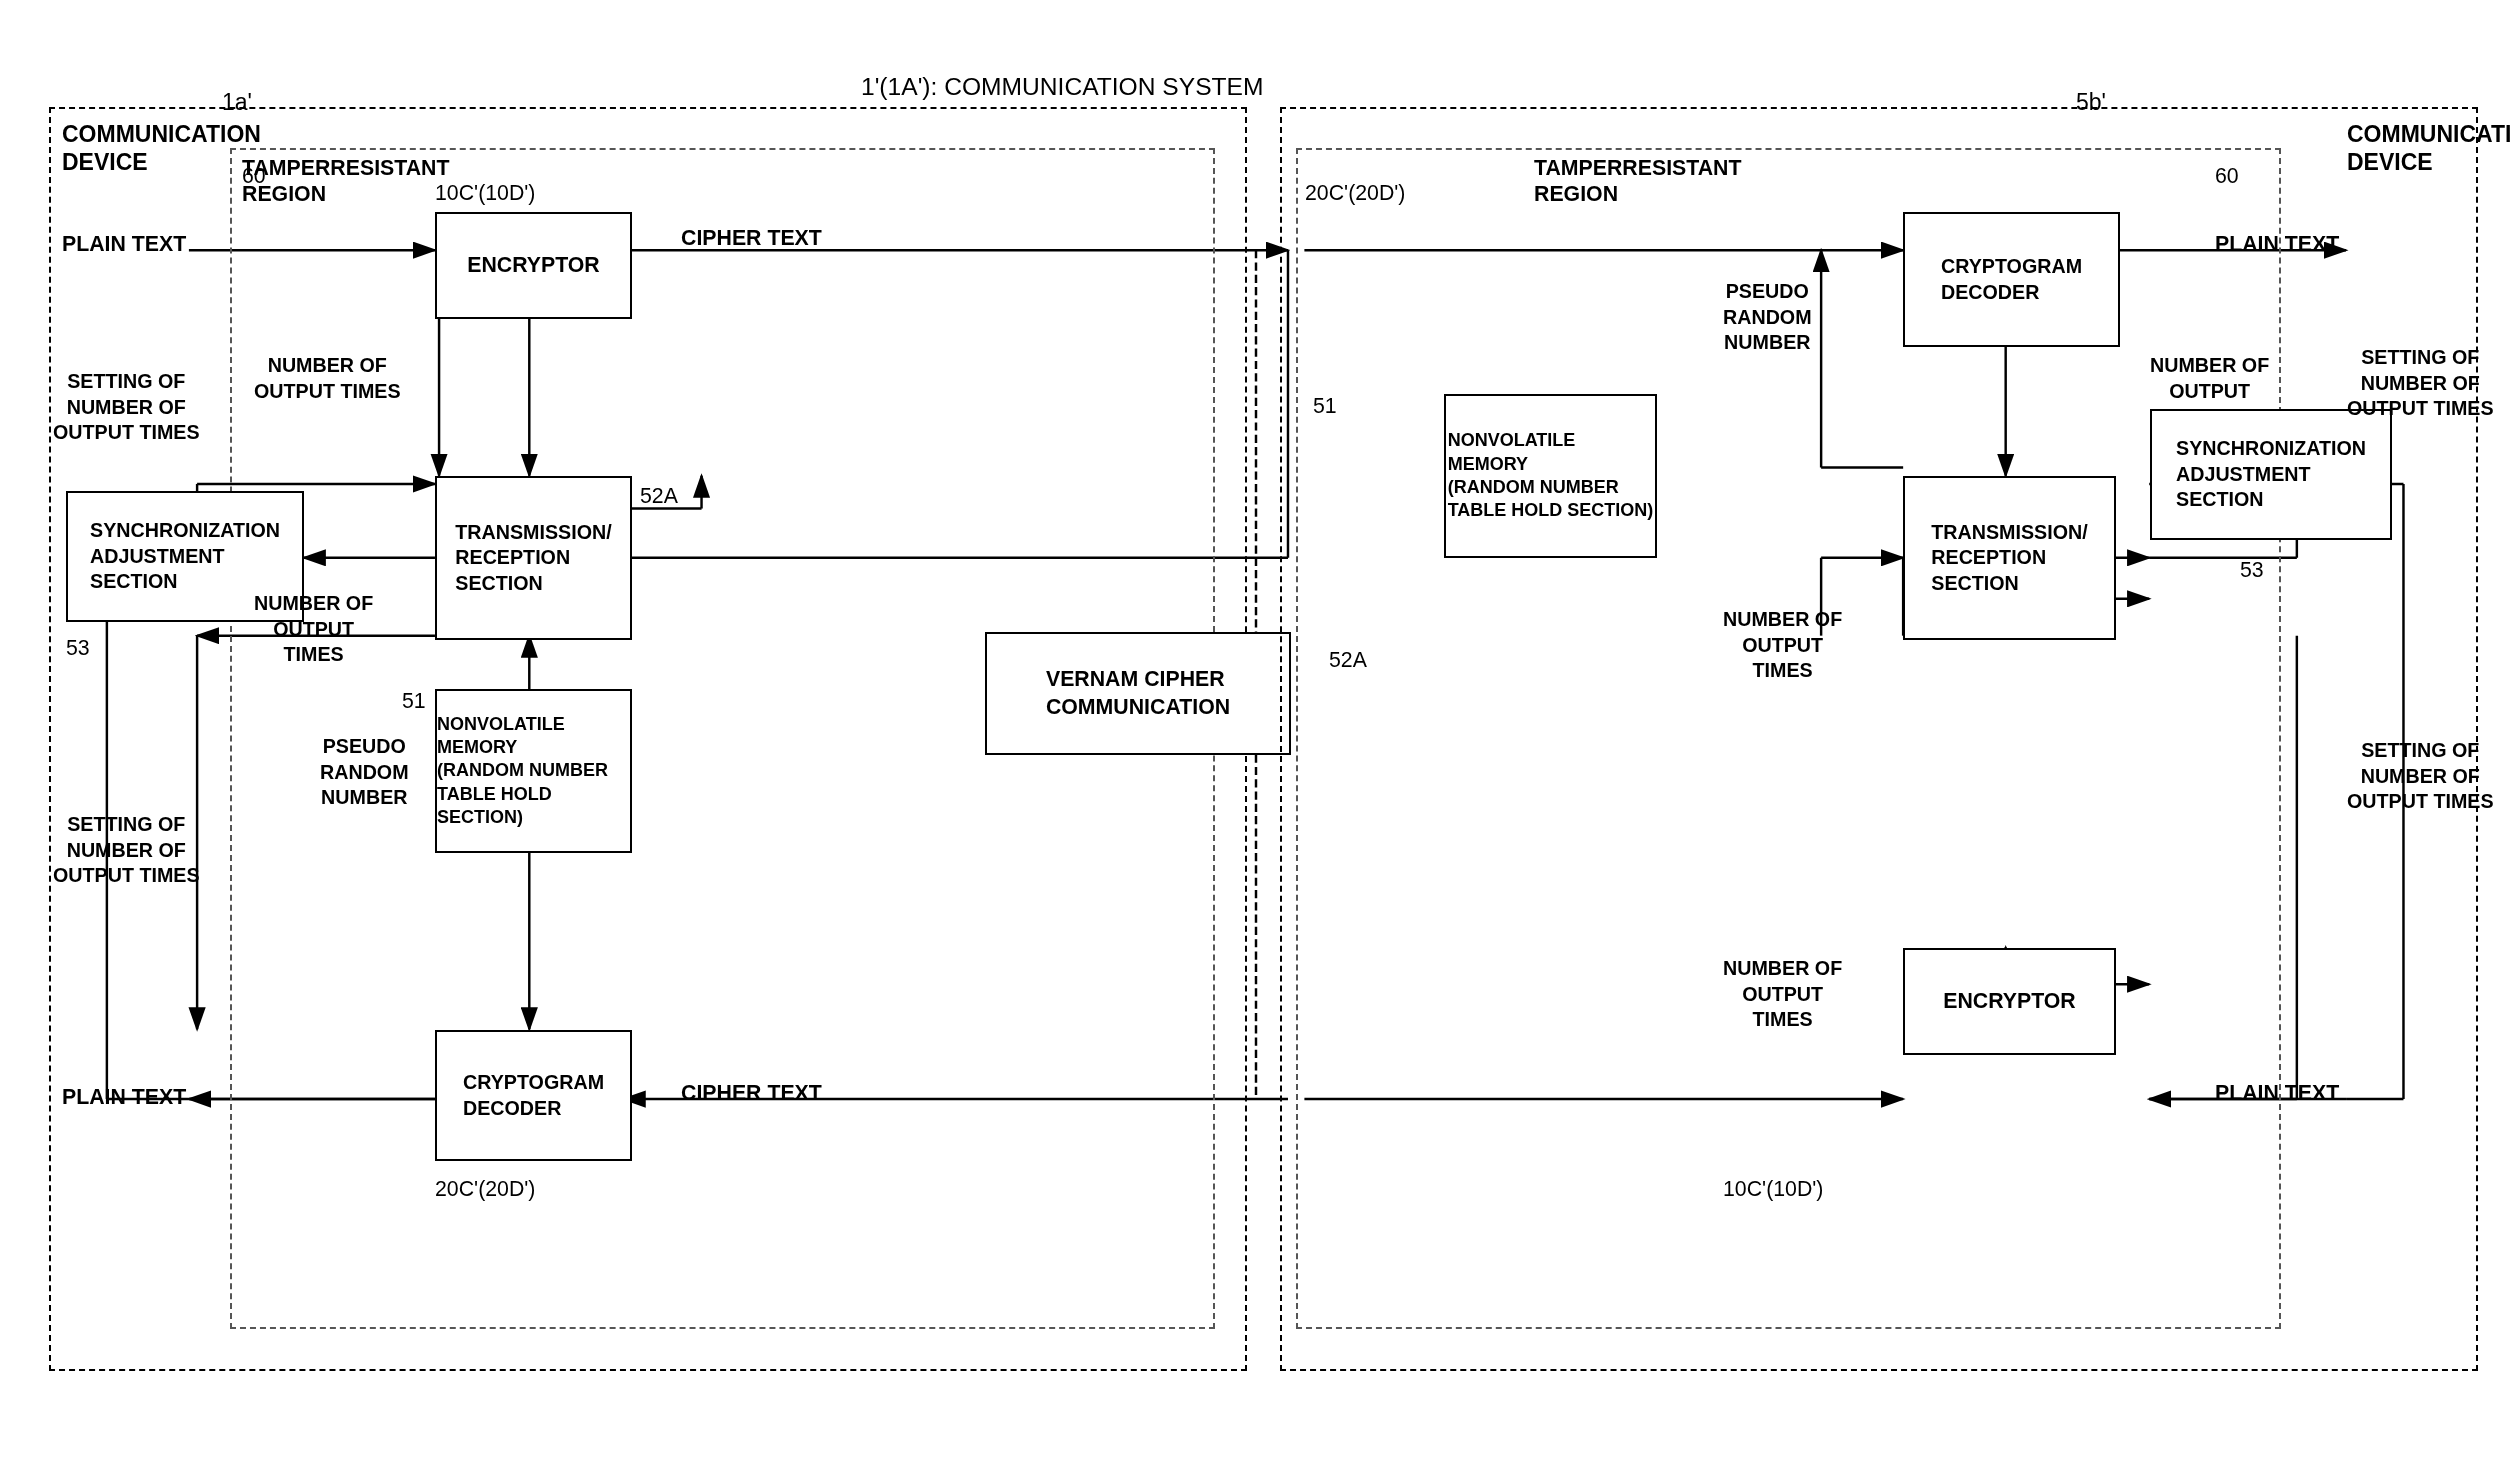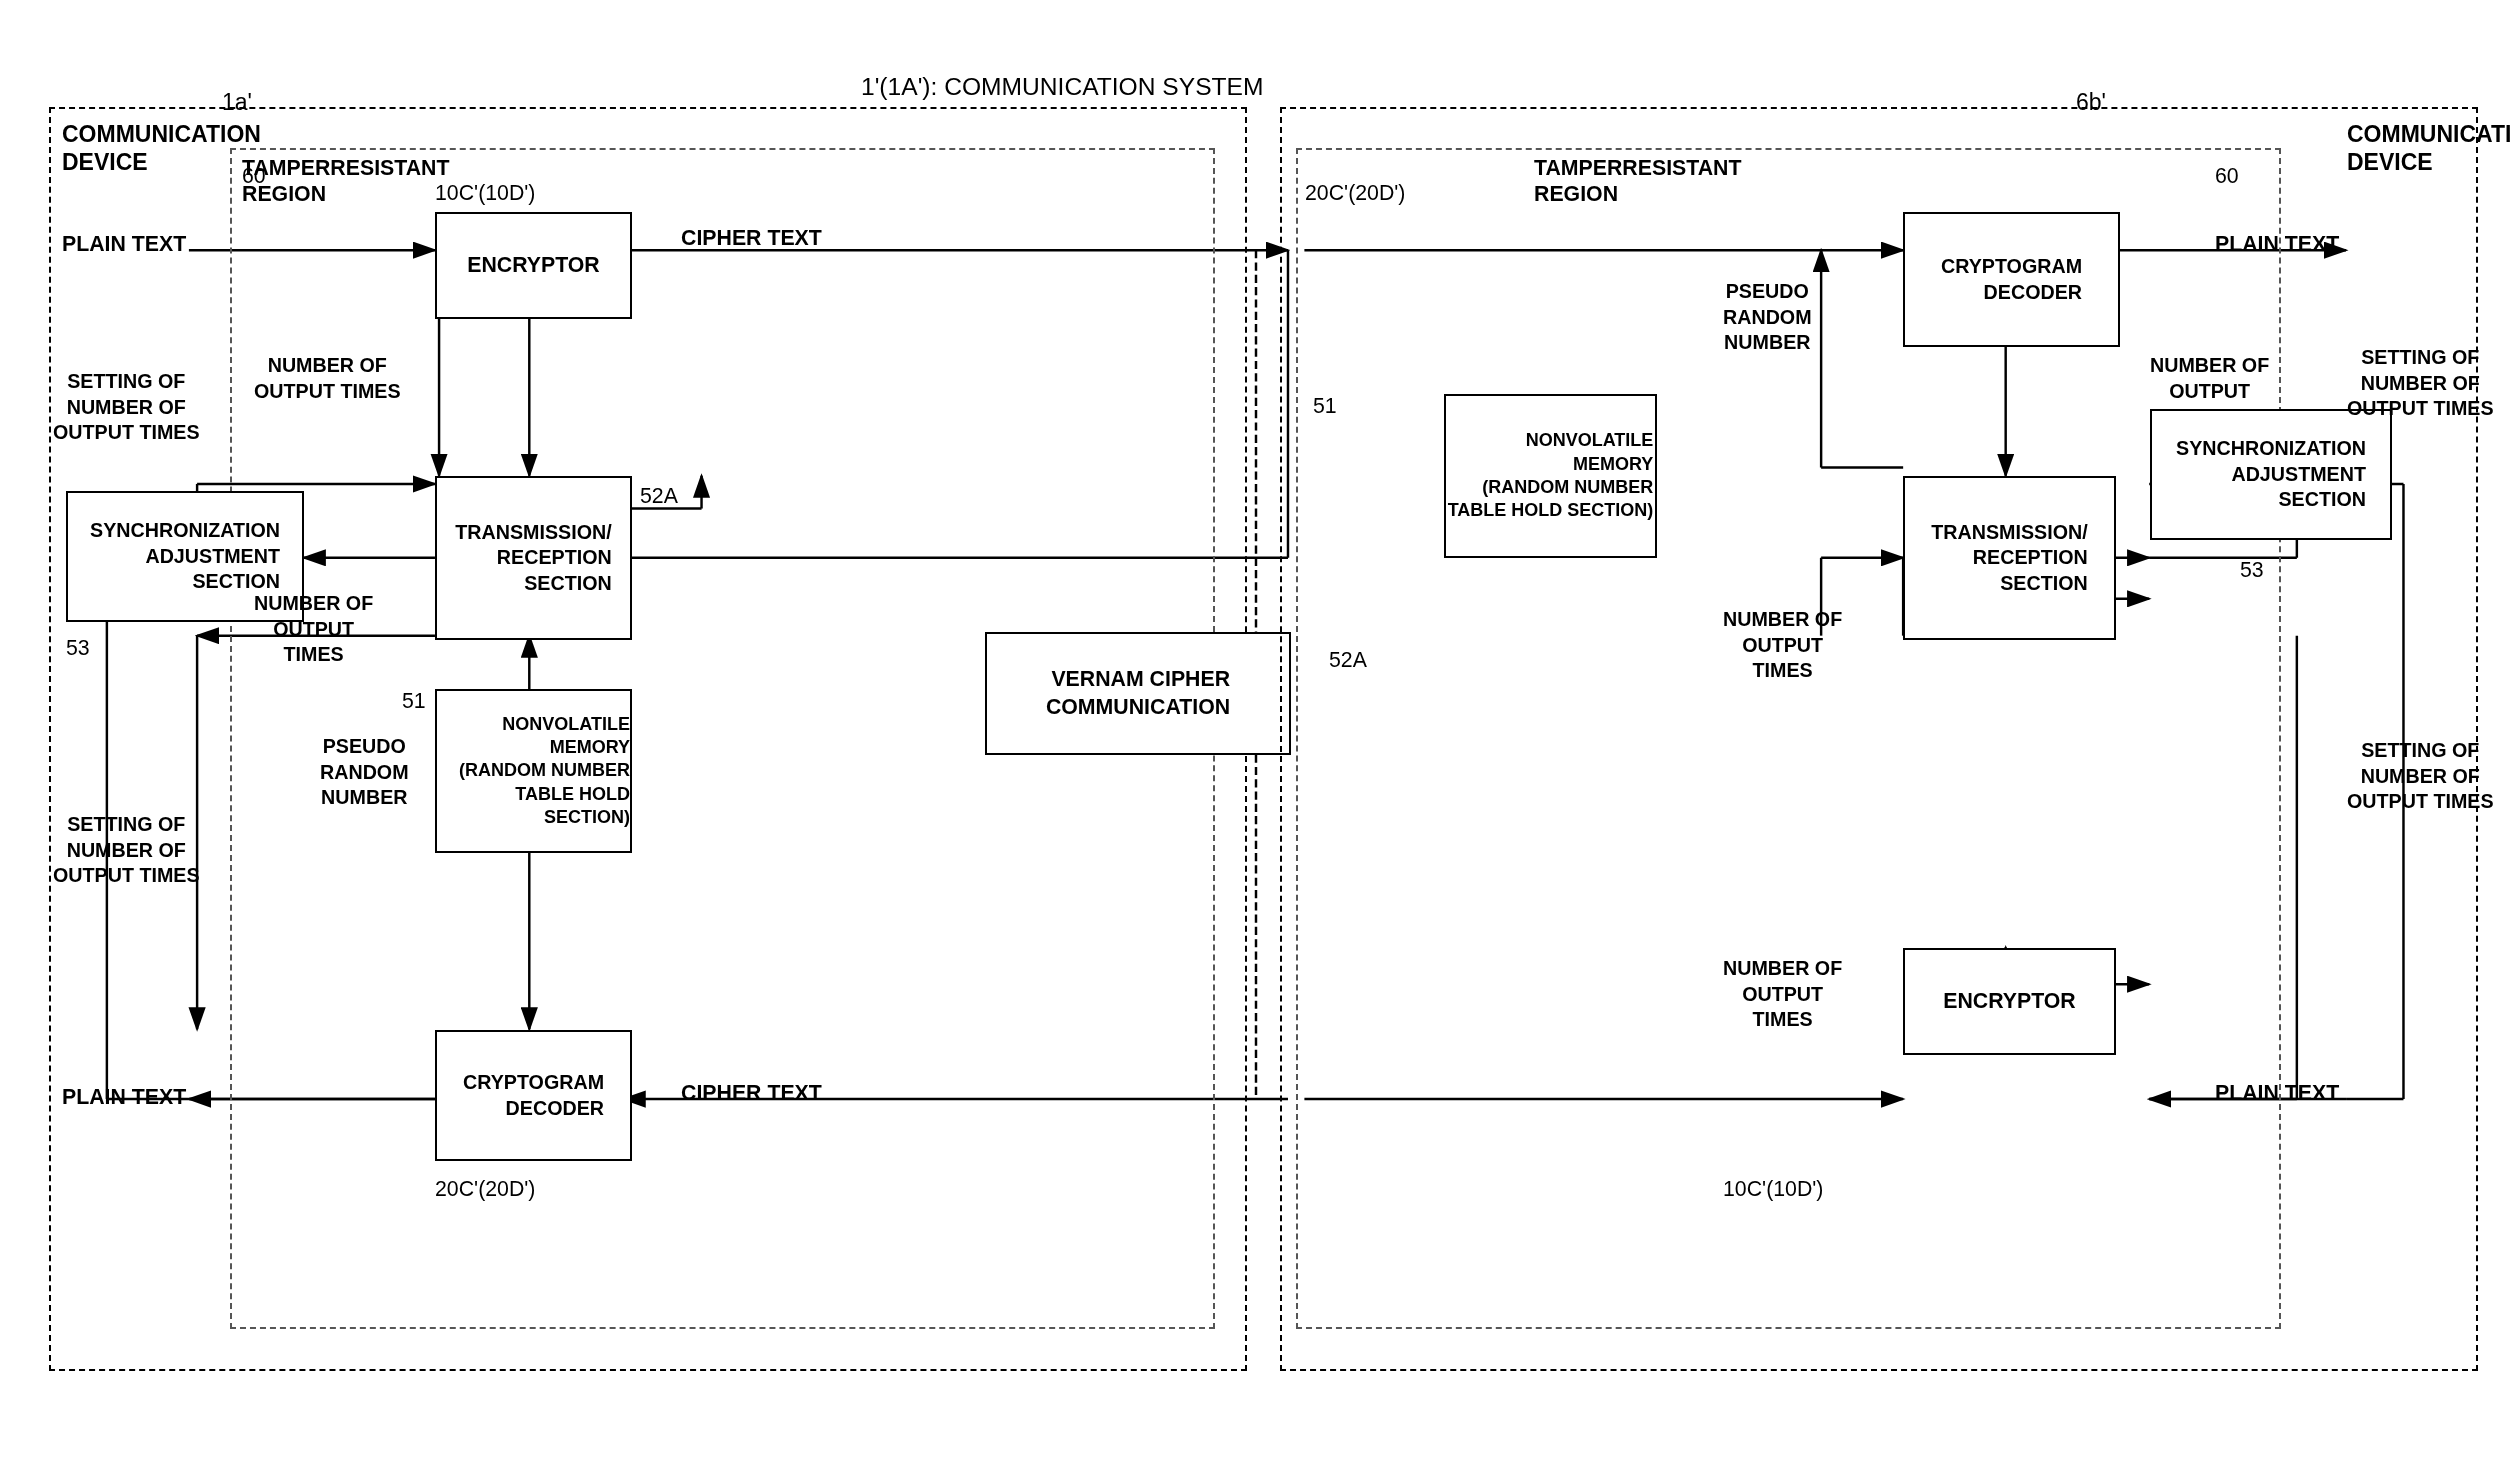--- a/index.html
+++ b/index.html
@@ -28,21 +28,21 @@
     .label-normal {
       font-weight: normal;
     }
     .box {
       position: absolute;
       border: 2.5px solid #000;
       background: #fff;
       display: flex;
       align-items: center;
       justify-content: center;
-      text-align: right;
+      text-align: left;
       font-size: 21.3px;
       font-weight: bold;
       line-height: 1.3;
     }
     .dashed-box {
       position: absolute;
       border: 2.5px dashed #000;
       background: transparent;
     }
     .dash-dot-box {
@@ -236,21 +236,21 @@
     VERNAM CIPHER<br>COMMUNICATION
   </div>
 
   <div class="dashed-box" style="left: 1280px; top: 107px; width: 1198px; height: 1264px; border: 2.5px dashed #000;">
   </div>
 
   <div class="label" style="left: 2347px; top: 121px; font-size: 23px; font-weight: bold; text-align: left;">
     COMMUNICATION<br>DEVICE
   </div>
 
-  <div class="label label-normal" style="left: 2076px; top: 89px; font-size: 23px;">6b'</div>
+  <div class="label label-normal" style="left: 2076px; top: 89px; font-size: 23px;">5b'</div>
 
   <div class="dash-dot-box" style="left: 1296px; top: 148px; width: 985px; height: 1181px; border: 2.5px dashed #555;">
   </div>
 
   <div class="label" style="left: 1534px; top: 156px; font-size: 21.3px; text-align: left;">
     TAMPERRESISTANT<br>REGION
   </div>
 
   <div class="label label-normal" style="left: 1305px; top: 181px; font-size: 21.3px;">20C'(20D')</div>
 

